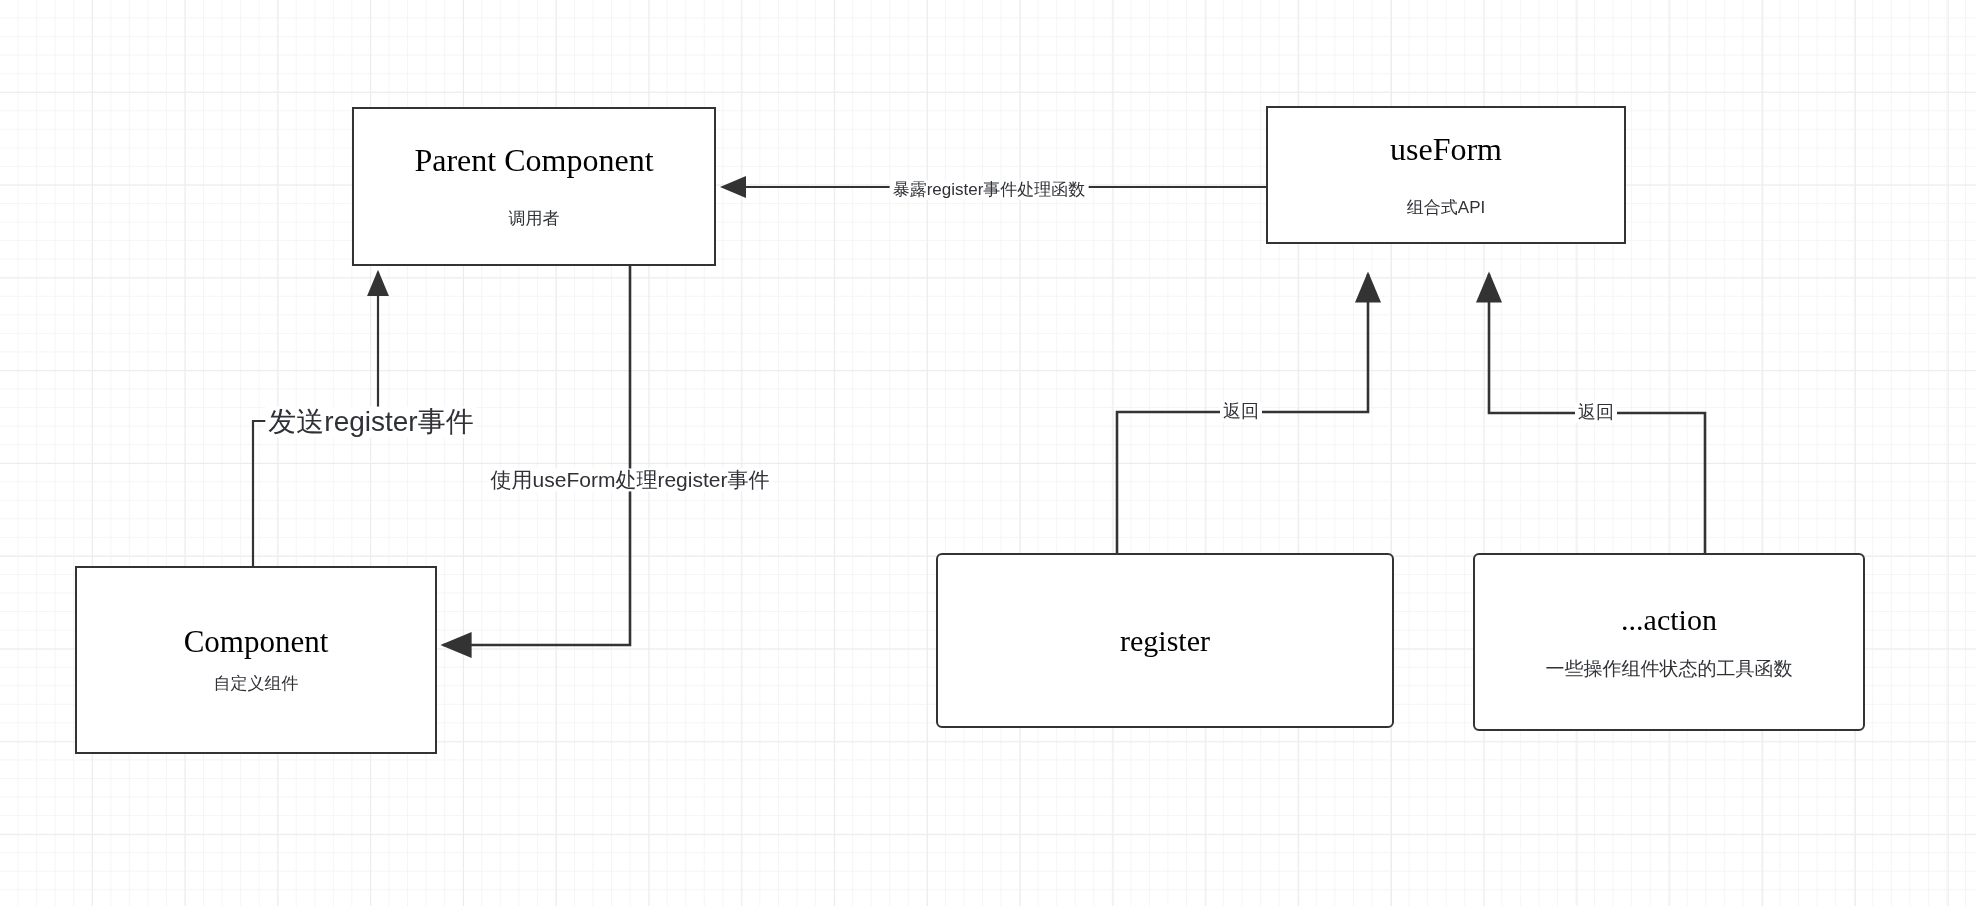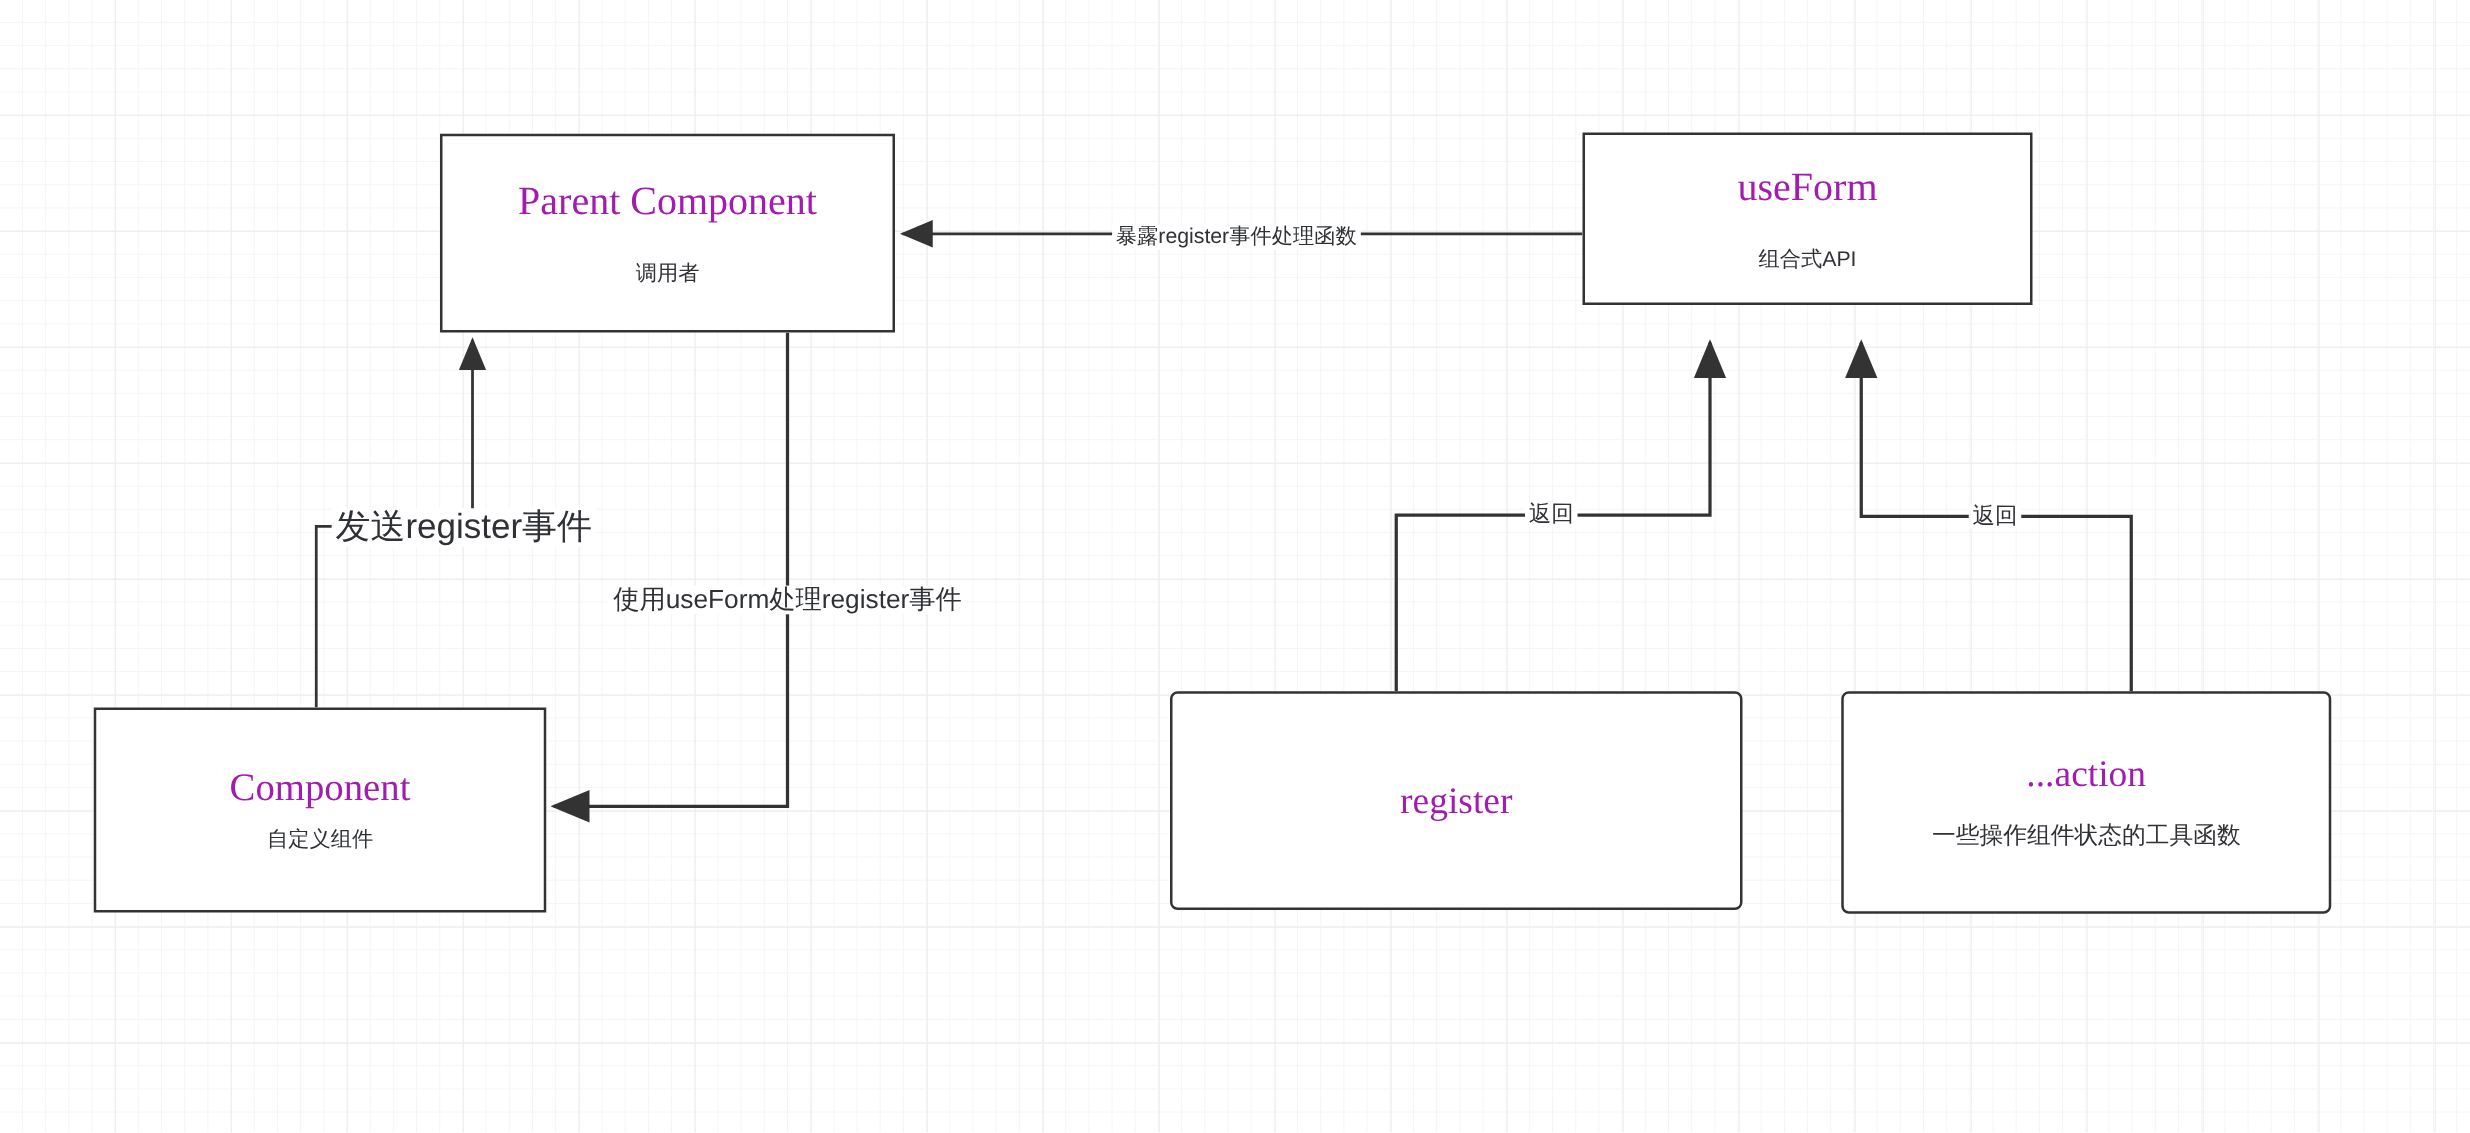--- a/index.html
+++ b/index.html
@@ -38,21 +38,21 @@
     background: #ffffff;
     border: 2.4px solid #333333;
     display: flex;
     flex-direction: column;
     align-items: center;
     justify-content: center;
   }
   .node.soft { border-radius: 6px; }
   .node-title {
     font-family: "Liberation Serif", serif;
-    color: #a21caf;
+    color: #000000;
     line-height: 1.1;
   }
   .node-sub {
     font-family: "Liberation Sans", sans-serif;
     color: #2f3136;
     line-height: 1.2;
   }
   
   #node-parent .node-title,
   #node-useform .node-title { font-size: 32px; }
@@ -109,21 +109,21 @@
   <div class="node" id="node-parent" style="left:352px; top:107px; width:364px; height:159px;">
     <div class="node-title">Parent Component</div>
     <div class="node-sub">调用者</div>
   </div>
 
   <div class="node" id="node-useform" style="left:1266px; top:106px; width:360px; height:138px;">
     <div class="node-title">useForm</div>
     <div class="node-sub">组合式API</div>
   </div>
 
-  <div class="node" id="node-component" style="left:75px; top:566px; width:362px; height:164px;">
+  <div class="node" id="node-component" style="left:75px; top:566px; width:362px; height:188px;">
     <div class="node-title">Component</div>
     <div class="node-sub">自定义组件</div>
   </div>
 
   <div class="node soft" id="node-register" style="left:936px; top:553px; width:458px; height:175px;">
     <div class="node-title">register</div>
   </div>
 
   <div class="node soft" id="node-action" style="left:1473px; top:553px; width:392px; height:178px;">
     <div class="node-title">...action</div>

